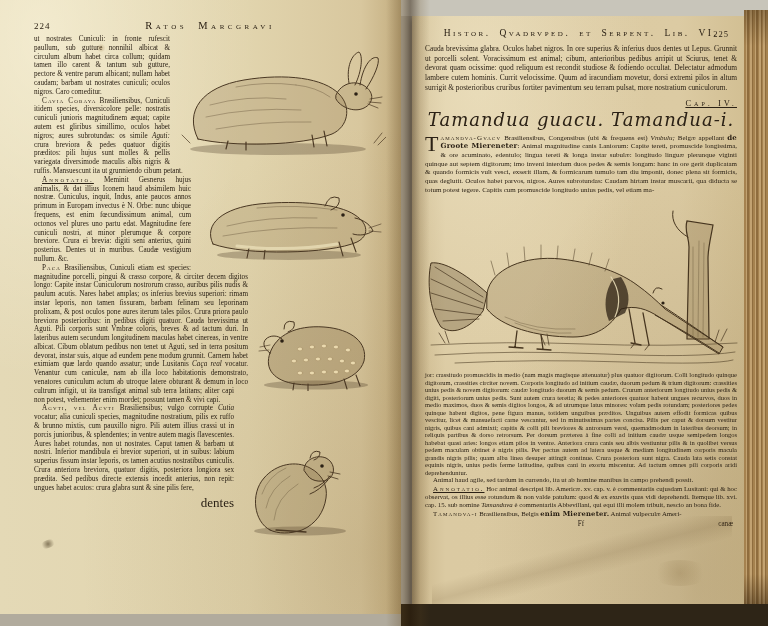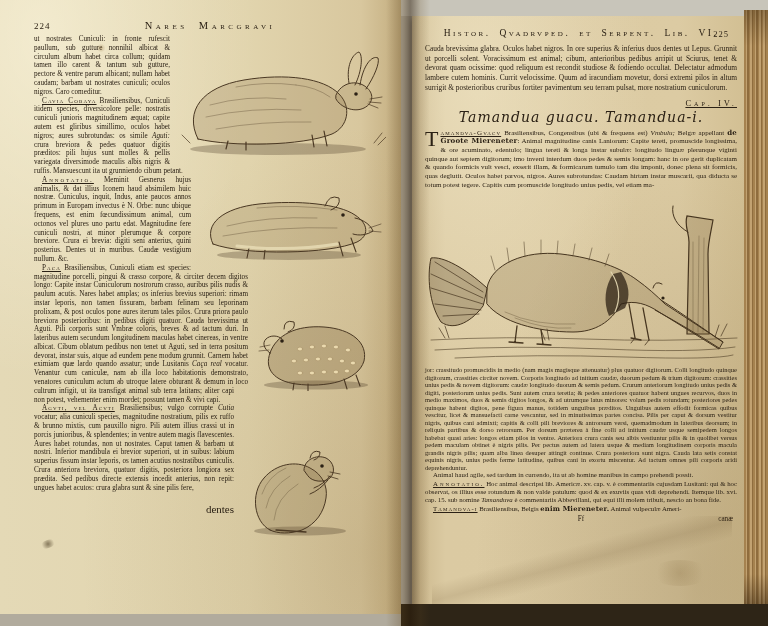--- a/index.html
+++ b/index.html
@@ -40,31 +40,31 @@
 
   
   .lp-content{position:absolute;left:34px;top:20px;width:352px;}
   .lp-header{position:relative;height:13px;margin-bottom:2px;}
   .page-num{font-size:9px;letter-spacing:1px;}
   .lp-header .page-num{position:absolute;left:0;top:1px;}
   .running-title{text-align:center;font-variant:small-caps;letter-spacing:3.5px;word-spacing:5px;font-size:10.5px;}
   p{margin:0;text-indent:8px;text-align:justify;}
   .noindent{text-indent:0;}
   .lp-body{font-size:7.2px;line-height:8.8px;}
-  .lead{font-variant:small-caps;letter-spacing:1.1px;text-decoration:underline;}
+  .lead{font-variant:small-caps;letter-spacing:1.1px;}
   .spaced-lead{font-variant:small-caps;letter-spacing:2px;text-decoration:underline;}
-  .catchword-row{text-align:right;font-size:11px;margin-top:13px;padding-right:6px;}
+  .catchword-row{text-align:right;font-size:13px;margin-top:7px;padding-right:6px;}
 
   .rp-content{position:absolute;left:13px;top:12px;width:312px;}
   .rp-header{position:relative;height:13px;margin-bottom:3px;}
   .rp-header .running-title{font-size:9.5px;letter-spacing:2.5px;word-spacing:4px;}
   .rp-header .page-num{position:absolute;right:8px;top:1px;font-size:8.5px;}
   .rp-p0{font-size:7.4px;line-height:9.7px;}
   .cap-heading{text-align:right;text-indent:0;font-variant:small-caps;letter-spacing:3px;font-size:8.5px;margin:5px 0 1px;text-decoration:underline;}
-  .chapter-title{text-align:center;text-indent:0;font-style:italic;font-size:14px;letter-spacing:1px;margin:0 0 4px;
+  .chapter-title{text-align:center;text-indent:0;font-style:italic;font-size:18px;letter-spacing:1px;margin:0 0 4px;
     font-family:"DejaVu Serif","Liberation Serif",serif;}
   .rp-tg{font-size:7px;line-height:8.7px;}
   .dropcap{float:left;font-size:22px;line-height:17px;padding:1px 2px 0 0;font-weight:400;}
   .bl{font-weight:700;letter-spacing:.2px;font-family:"DejaVu Serif",serif;}
   .rp-desc{font-size:6.5px;line-height:7.5px;}
   .rp-small{font-size:6.8px;line-height:8.3px;}
   .sig-row{position:relative;height:10px;font-size:7.2px;margin-top:2px;}
   .sig-center{position:absolute;left:0;right:0;text-align:center;}
   .sig-right{position:absolute;right:4px;top:0;}
 
@@ -79,21 +79,21 @@
 </style>
 </head>
 <body>
 
 <div id="scan">
 
   <div class="left-page">
     <div class="lp-content">
       <div class="lp-header">
         <span class="page-num">224</span>
-        <div class="running-title">Nares Marcgravi</div>
+        <div class="running-title">Ratos Marcgravi</div>
       </div>
 
       <div class="lp-body">
 
         <figure class="fig-rabbit">
           <svg viewBox="0 0 210 112">
             <g stroke="#4a3823" fill="none" stroke-width="1" stroke-linecap="round">
               <ellipse cx="102" cy="102" rx="88" ry="6" fill="rgba(74,56,35,.3)" stroke="none"></ellipse>
               <path d="M22,92 C8,64 26,40 68,33 C110,26 148,31 163,47 C176,60 172,80 156,87 C126,99 56,100 22,92 Z" fill="rgba(130,103,62,.22)"></path>
               <path d="M160,48 C165,36 180,32 190,40 C198,46 198,56 188,61 C178,66 164,60 160,52 Z" fill="rgba(130,103,62,.18)"></path>

